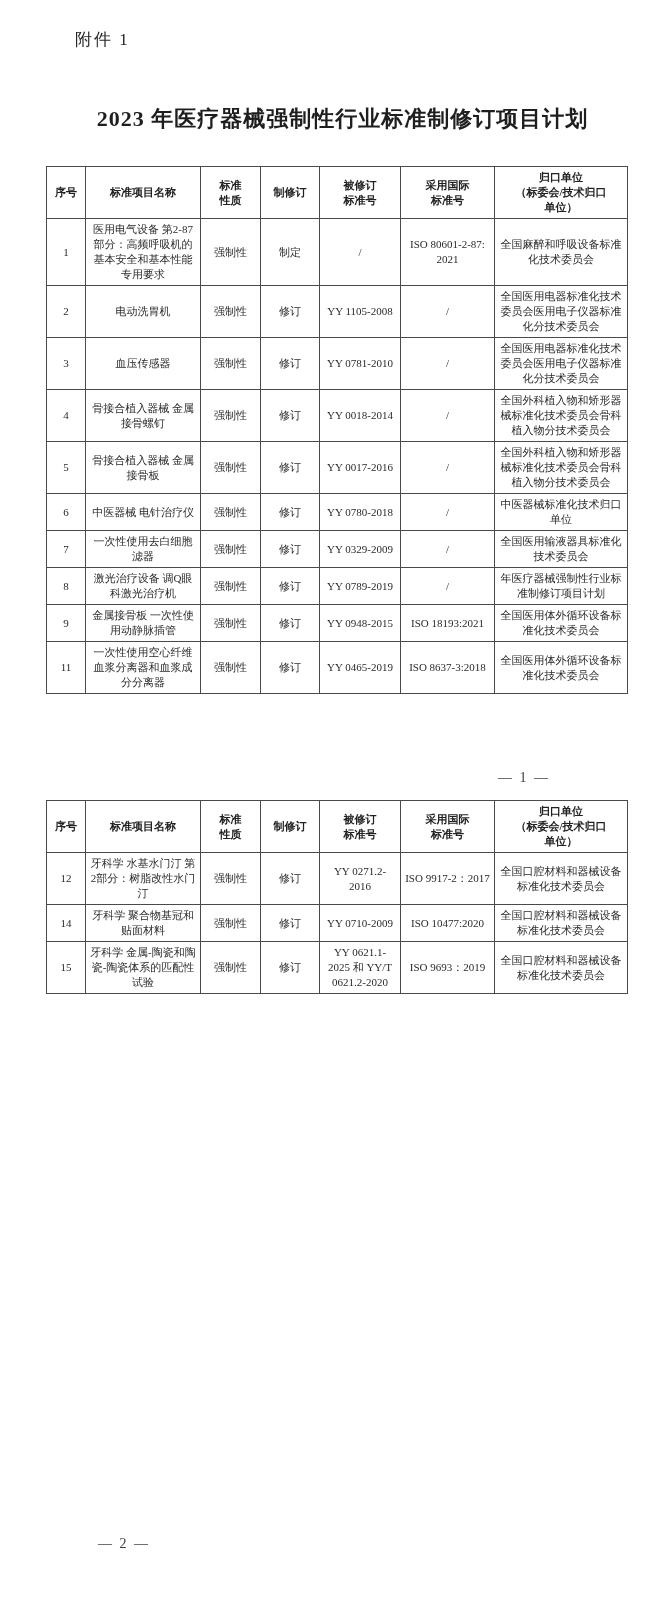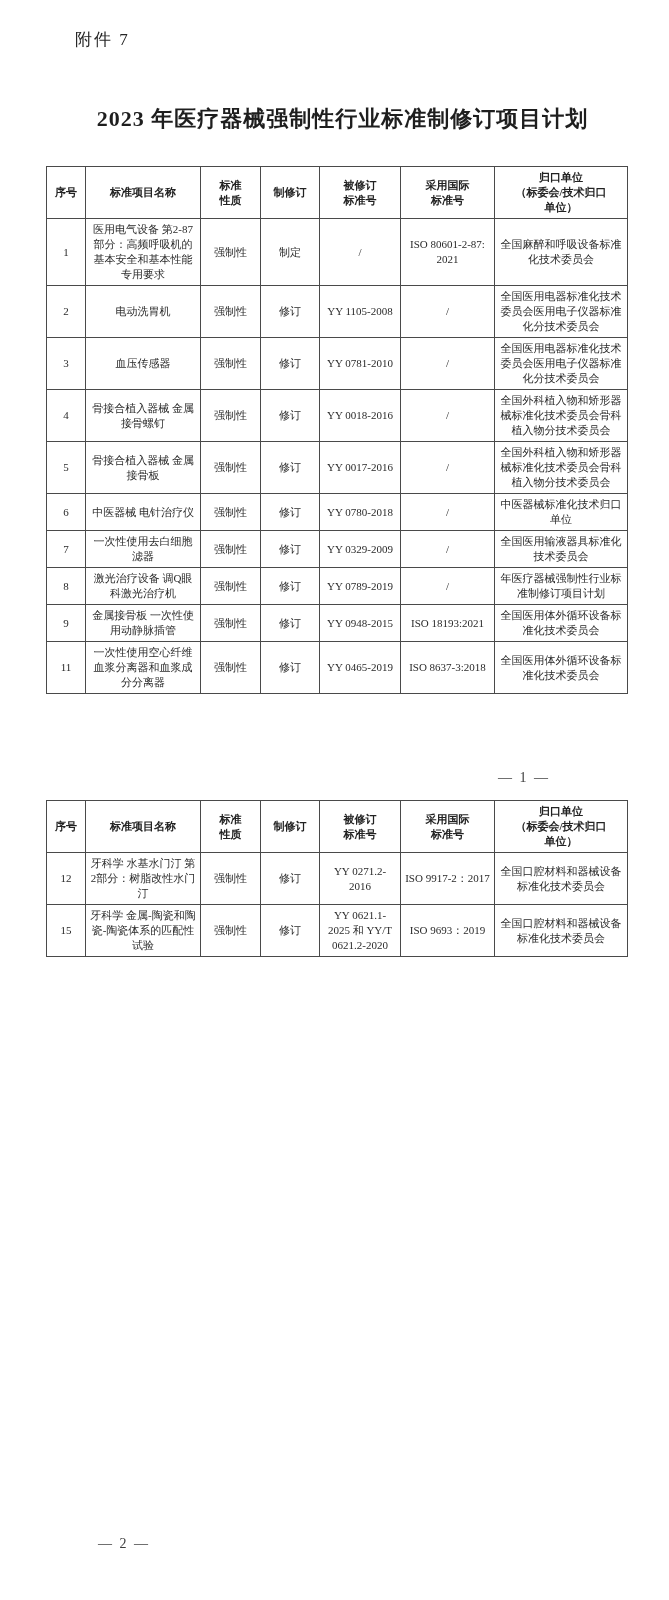--- a/index.html
+++ b/index.html
@@ -69,21 +69,21 @@
     color: #3c3c3c;
   }
   .page-num-1 { top: 770px; right: 119px; }
   .page-num-2 { top: 1536px; left: 98px; }
 </style>
 </head>
 <body>
 
 <div class="page">
 
-  <div class="attachment-label">附件 7</div>
+  <div class="attachment-label">附件 1</div>
 
   <h1 class="doc-title">2023 年医疗器械强制性行业标准制修订项目计划</h1>
 
   <table class="std-table t1">
     <colgroup>
         <col style="width: 39px;">
         <col style="width: 115px;">
         <col style="width: 60px;">
         <col style="width: 59px;">
         <col style="width: 81px;">
@@ -132,21 +132,21 @@
           <td>修订</td>
           <td>YY 0781-2010</td>
           <td>/</td>
           <td>全国医用电器标准化技术委员会医用电子仪器标准化分技术委员会</td>
         </tr>
         <tr>
           <td>4</td>
           <td>骨接合植入器械 金属接骨螺钉</td>
           <td>强制性</td>
           <td>修订</td>
-          <td>YY 0018-2016</td>
+          <td>YY 0018-2014</td>
           <td>/</td>
           <td>全国外科植入物和矫形器械标准化技术委员会骨科植入物分技术委员会</td>
         </tr>
         <tr>
           <td>5</td>
           <td>骨接合植入器械 金属接骨板</td>
           <td>强制性</td>
           <td>修订</td>
           <td>YY 0017-2016</td>
           <td>/</td>
@@ -232,20 +232,29 @@
         <tr>
           <td>12</td>
           <td>牙科学 水基水门汀 第2部分：树脂改性水门汀</td>
           <td>强制性</td>
           <td>修订</td>
           <td>YY 0271.2-2016</td>
           <td>ISO 9917-2：2017</td>
           <td>全国口腔材料和器械设备标准化技术委员会</td>
         </tr>
         <tr>
+          <td>14</td>
+          <td>牙科学 聚合物基冠和贴面材料</td>
+          <td>强制性</td>
+          <td>修订</td>
+          <td>YY 0710-2009</td>
+          <td>ISO 10477:2020</td>
+          <td>全国口腔材料和器械设备标准化技术委员会</td>
+        </tr>
+        <tr>
           <td>15</td>
           <td>牙科学 金属-陶瓷和陶瓷-陶瓷体系的匹配性试验</td>
           <td>强制性</td>
           <td>修订</td>
           <td>YY 0621.1-2025 和 YY/T 0621.2-2020</td>
           <td>ISO 9693：2019</td>
           <td>全国口腔材料和器械设备标准化技术委员会</td>
         </tr>
       </tbody>
   </table>

